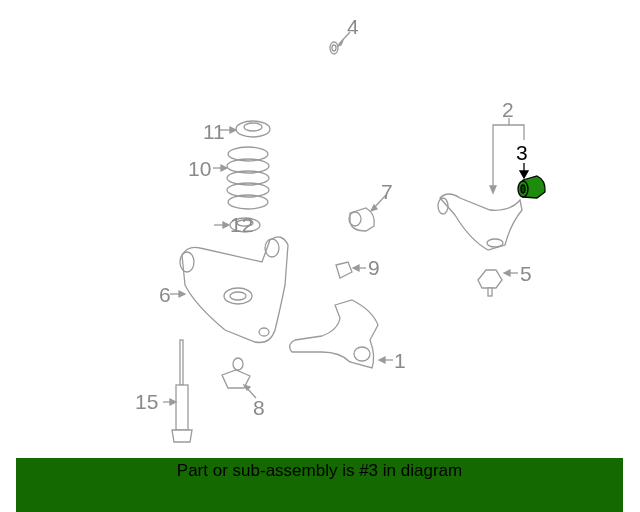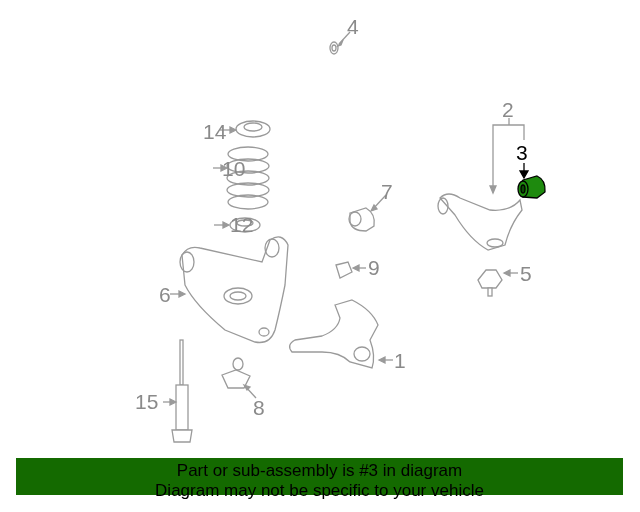--- a/index.html
+++ b/index.html
@@ -1,21 +1,21 @@
 <!DOCTYPE html>
 <html><head>
   <meta charset="utf-8">
   <style>
     html, body { margin: 0; padding: 0; background: #ffffff; }
     body { width: 640px; height: 512px; position: relative; overflow: hidden;
            font-family: "Liberation Sans", sans-serif; }
     #diagram { position: absolute; left: 0; top: 0; width: 640px; height: 458px; }
     .callout { position: absolute; font-size: 21px; color: #8a8a8a; line-height: 1; }
     .callout.hl { color: #000000; }
-    #banner { position: absolute; left: 16px; top: 458px; width: 607px; height: 37px;
+    #banner { position: absolute; left: 16px; top: 458px; width: 607px; height: 54px;
               background: #146a00; color: #000; text-align: center;
               font-size: 17px; line-height: 20px; padding-top: 3px; box-sizing: border-box; }
     #banner div { white-space: nowrap; }
   </style>
 </head>
 <body>
 
 <div id="diagram">
   <svg width="640" height="458" viewBox="0 0 640 458" fill="none" stroke="#9a9a9a" stroke-width="1.3">
 
@@ -123,22 +123,21 @@
 
   <span class="callout" style="left:394px;top:350px;">1</span>
   <span class="callout" style="left:502px;top:99px;">2</span>
   <span class="callout hl" style="left:516px;top:142px;">3</span>
   <span class="callout" style="left:347px;top:16px;">4</span>
   <span class="callout" style="left:520px;top:263px;">5</span>
   <span class="callout" style="left:159px;top:284px;">6</span>
   <span class="callout" style="left:381px;top:181px;">7</span>
   <span class="callout" style="left:253px;top:397px;">8</span>
   <span class="callout" style="left:368px;top:257px;">9</span>
-  <span class="callout" style="left:188px;top:158px;margin-left:34px;">10</span>
-  <span class="callout" style="left:203px;top:121px;">14</span>
+  <span class="callout" style="left:188px;top:158px;">10</span>
+  <span class="callout" style="left:203px;top:121px;">11</span>
   <span class="callout" style="left:190px;top:214px;margin-left:40px;">12</span>
   <span class="callout" style="left:135px;top:391px;">15</span>
 </div>
 
 <div id="banner">
   <div>Part or sub-assembly is #3 in diagram</div>
-  <div>Diagram may not be specific to your vehicle</div>
 </div>
 
 </body></html>

